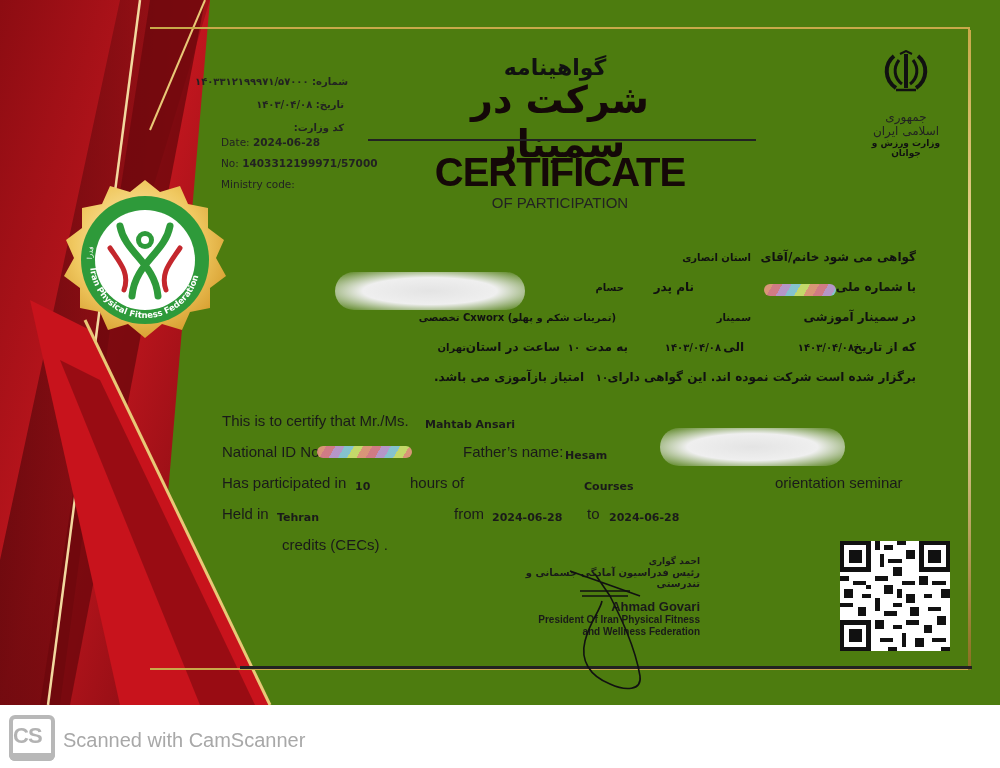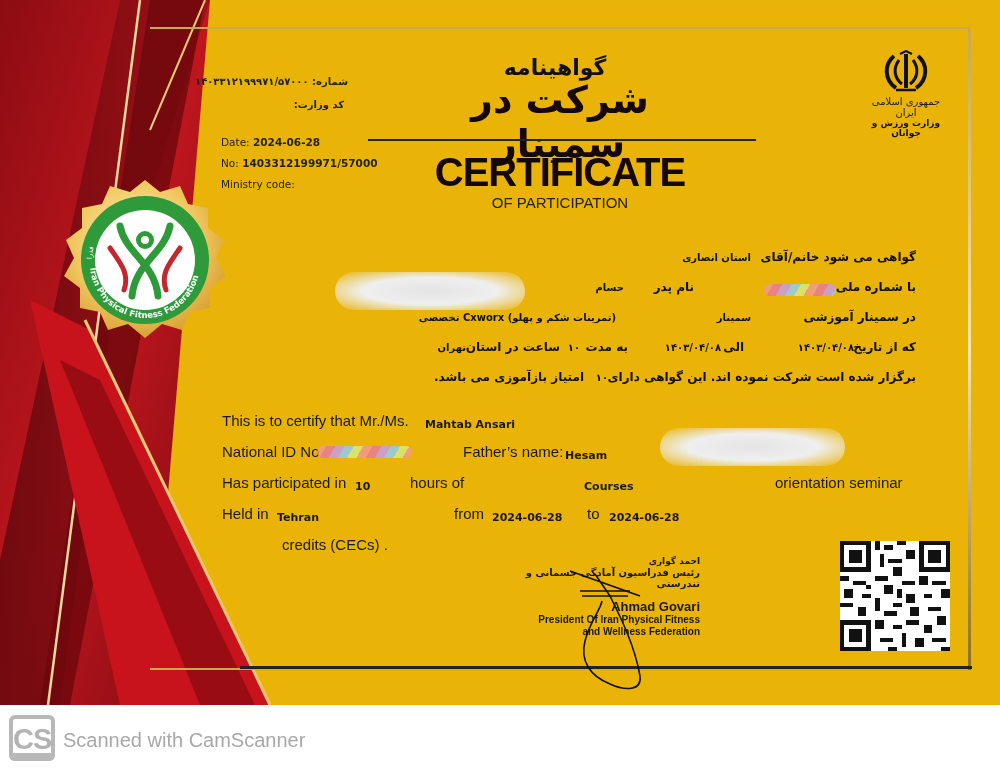--- a/index.html
+++ b/index.html
@@ -1,19 +1,19 @@
 <!DOCTYPE html>
 <html><head>
 <meta charset="utf-8">
 <style>
   * { box-sizing: border-box; margin: 0; padding: 0; }
   html, body { width: 1000px; height: 768px; overflow: hidden; background: #ffffff; }
   body { position: relative; font-family: "Liberation Sans", "DejaVu Sans", sans-serif; color: #1a1a1a; }
 
-  #scan { position: absolute; left: 0; top: 0; width: 1000px; height: 705px; background: #eab308; overflow: hidden; }
+  #scan { position: absolute; left: 0; top: 0; width: 1000px; height: 705px; background: #4d7c0f; overflow: hidden; }
 
   
   .ribbon { position: absolute; left: 0; top: 0; width: 290px; height: 705px; }
 
   
   .frame { position: absolute; left: 150px; top: 27px; width: 820px; height: 643px;
            border: 2px solid #c9a94a; border-left: none; background: transparent; }
   .frame-bottom { position: absolute; left: 240px; top: 666px; width: 732px; height: 3px; background: #222; }
   .frame-right-shadow { position: absolute; left: 968px; top: 30px; width: 3px; height: 640px;
            background: linear-gradient(#c9a94a, #f5e7b0 50%, #8a6e20); }
@@ -27,21 +27,21 @@
   
   .title-fa-small { position: absolute; top: 55px; left: 470px; width: 170px; text-align: center; direction: rtl; font-family: "DejaVu Sans", sans-serif; font-weight: bold; font-size: 22px; color: #111; }
   .title-fa-big { position: absolute; top: 78px; left: 410px; width: 300px; text-align: center; direction: rtl; font-family: "DejaVu Sans", sans-serif; font-weight: bold; font-size: 38px; color: #140808; letter-spacing: -1px; }
   .title-rule { position: absolute; top: 139px; left: 368px; width: 388px; height: 2px; background: #222; }
   .title-en { position: absolute; top: 150px; left: 410px; width: 300px; text-align: center; font-family: "Liberation Sans", sans-serif; font-weight: bold; font-size: 40px; color: #150808; letter-spacing: -1px; }
   .subtitle-en { position: absolute; top: 194px; left: 410px; width: 300px; text-align: center; font-family: "Liberation Sans", sans-serif; font-size: 15px; color: #222; }
 
   
   .emblem { position: absolute; top: 50px; left: 866px; width: 80px; height: 84px; text-align: center; }
   .emblem svg { display: block; margin: 0 auto; }
-  .emblem .e1 { font-family: "DejaVu Sans", sans-serif; font-size: 10px; direction: rtl; color: #222; margin-top: 2px; }
+  .emblem .e1 { font-family: "DejaVu Sans", sans-serif; font-size: 12px; direction: rtl; color: #222; margin-top: 16px; }
   .emblem .e2 { font-family: "DejaVu Sans", sans-serif; font-size: 9px; font-weight: bold; direction: rtl; color: #111; }
 
   
   .seal { position: absolute; left: 60px; top: 178px; width: 170px; height: 165px; }
 
   
   .fa-body { position: absolute; right: 84px; top: 250px; width: 560px; direction: rtl; font-family: "DejaVu Sans", sans-serif; font-size: 12px; font-weight: bold; color: #111; }
   .fa-line { position: relative; height: 30px; white-space: nowrap; }
   .fa-line span { position: absolute; top: 0; }
   .fa-line .val { font-size: 10px; }
@@ -63,21 +63,21 @@
   .sig .en1 { font-family: "Liberation Sans", sans-serif; font-size: 13px; font-weight: bold; margin-top: 10px; }
   .sig .en2 { font-family: "Liberation Sans", sans-serif; font-size: 10px; font-weight: bold; line-height: 12px; }
   .sig svg { position: absolute; left: 40px; top: 10px; }
 
   
   .qr { position: absolute; left: 840px; top: 541px; width: 110px; height: 110px; background: #fff; }
 
   
   .footer { position: absolute; left: 0; top: 705px; width: 1000px; height: 63px; background: #ffffff; }
   .cs-logo { position: absolute; left: 9px; top: 715px; width: 46px; height: 46px; border: 4px solid #b8b8b8; border-radius: 6px; background: #fff; }
-  .cs-logo span { position: absolute; left: 0; top: 4px; width: 38px; text-align: left; font-family: "Liberation Sans", sans-serif; font-weight: bold; font-size: 29px; color: #b3b3b3; letter-spacing: -1px; }
+  .cs-logo span { position: absolute; left: 0; top: 4px; width: 38px; text-align: left; font-family: "Liberation Sans", sans-serif; font-weight: bold; font-size: 22px; color: #b3b3b3; letter-spacing: -1px; }
   .cs-logo::after { content: ""; position: absolute; left: -4px; bottom: -4px; width: 46px; height: 8px; background: #b8b8b8; border-radius: 0 0 6px 6px; }
   .cs-text { position: absolute; left: 63px; top: 729px; font-family: "Liberation Sans", sans-serif; font-size: 20px; color: #a8a8a8; }
 </style>
 </head>
 <body>
 
 <div id="scan">
 
   <svg class="ribbon" viewBox="0 0 290 705" width="290" height="705">
     <defs>
@@ -102,20 +102,24 @@
   </svg>
 
   <div class="frame"></div>
   <div class="frame-right-shadow"></div>
   <div class="frame-bottom"></div>
 
   <div class="fa-info">
     <div class="row">
       <span>شماره:</span>
       <span>۱۴۰۳۳۱۲۱۹۹۹۷۱/۵۷۰۰۰</span>
+    </div>
+    <div class="row" style="padding-right:4px;">
+      <span>تاریخ:</span>
+      <span>۱۴۰۳/۰۴/۰۸</span>
     </div>
     <div class="row" style="padding-right:4px;">
       <span>کد وزارت:</span>
     </div>
   </div>
 
   <div class="en-info">
     <div>
       <span>Date:</span>
       <b>2024-06-28</b>

